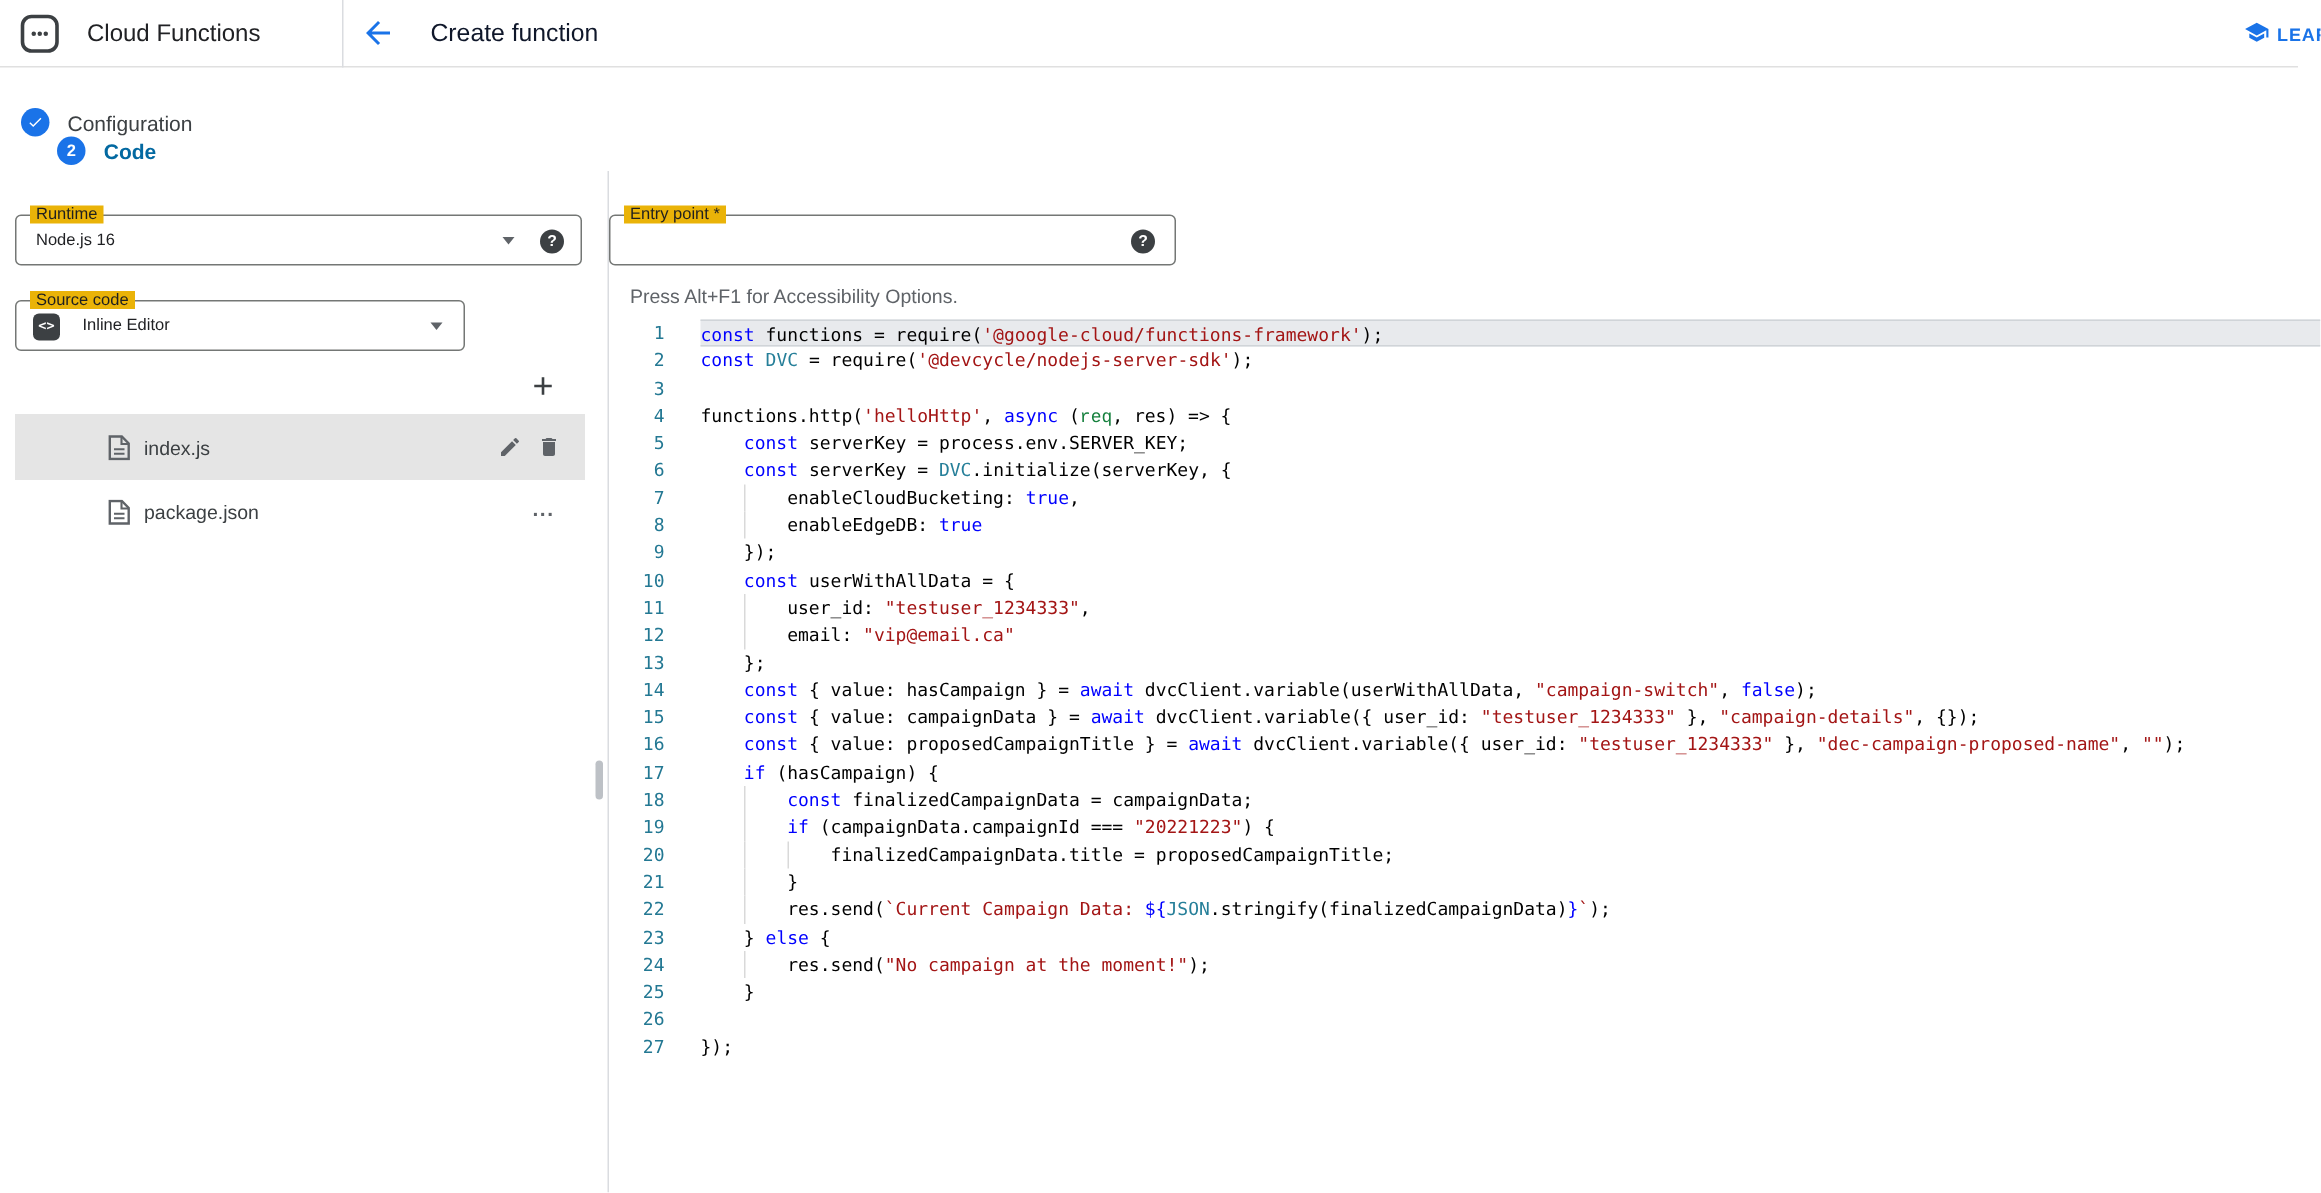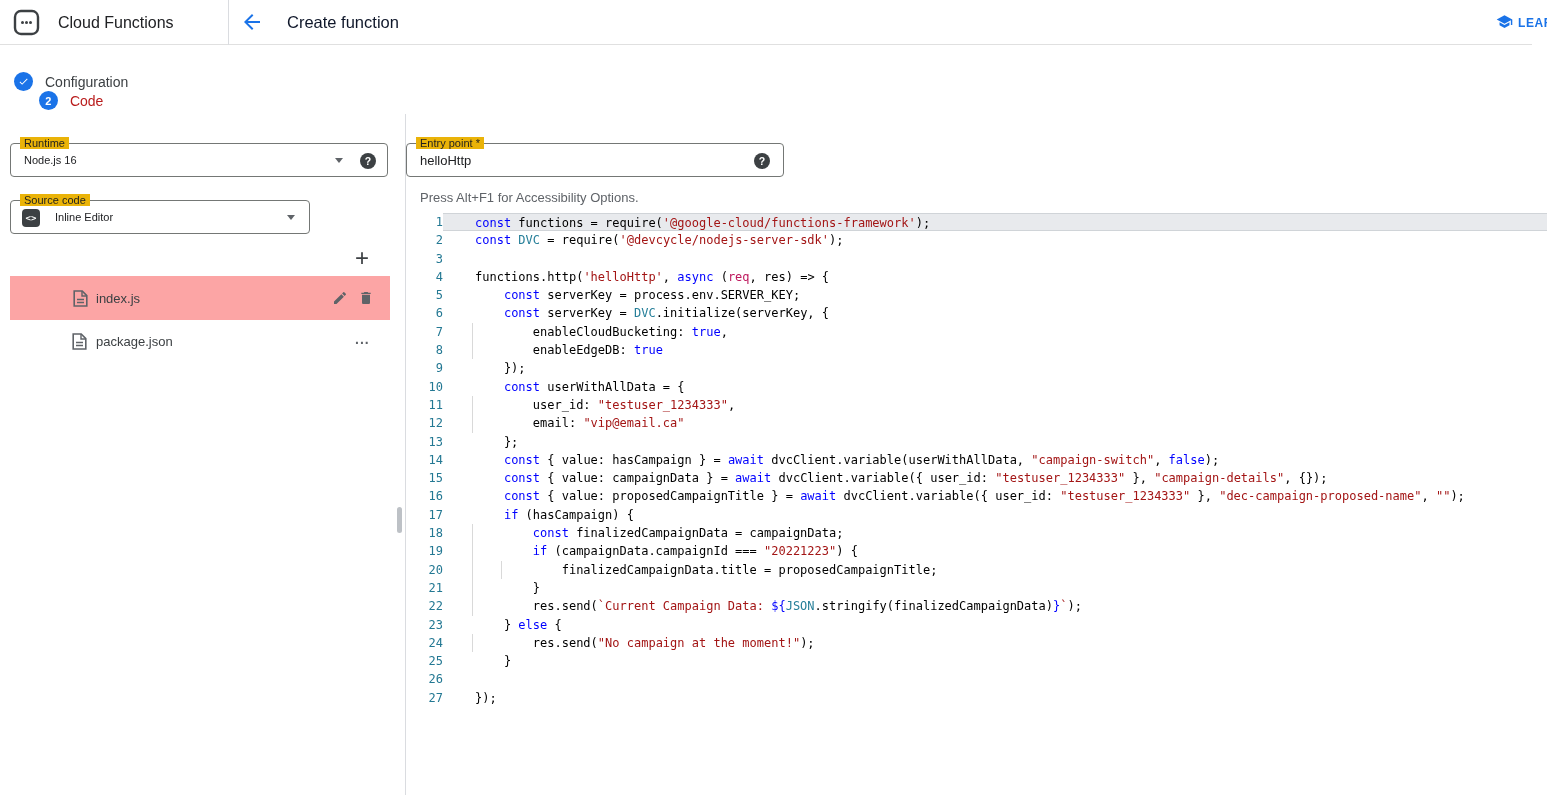--- a/index.html
+++ b/index.html
@@ -17,54 +17,54 @@
   .product { position:absolute; left:58px; top:0; line-height:45px; font-size:16px; color:#202124; cursor:pointer; }
   .hdiv { position:absolute; left:228px; top:0; width:1px; height:45px; background:#dadce0; }
   .back { position:absolute; left:240px; top:10px; width:24px; height:24px; cursor:pointer; }
   .ptitle { position:absolute; left:287px; top:0; line-height:45px; font-size:16.5px; color:#0f172a; }
   .learn { position:absolute; left:1496px; top:13px; display:flex; align-items:center; gap:5px; color:#1a73e8; font-size:12px; font-weight:700; letter-spacing:.6px; cursor:pointer; white-space:nowrap; }
   
   .stepper { position:absolute; left:14px; top:72px; display:flex; align-items:center; height:20px;flex-direction:column; }
   .step { display:flex; align-items:center; cursor:pointer; }
   .stepdone, .stepnum { width:19px; height:19px; border-radius:50%; background:#1a73e8; color:#fff; display:flex; align-items:center; justify-content:center; font-size:11px; font-weight:700; flex:none; }
   .steplabel { margin-left:12px; font-size:14px; color:#3c4043; }
-  .steplabel.bold { font-weight:400; color:#b91c1c; }
+  .steplabel.bold { font-weight:700; color:#0369a1; }
   .connector { width:15px; height:1px; background:#9aa0a6; margin:0 14px; }
   
   .field { position:absolute; height:34px; border:1px solid #747775; border-radius:4px; background:#fff; cursor:pointer; }
   .field-label { position:absolute; top:-7px; left:9px; background:#eab308; padding:0 4px; font-size:11px; color:#1f1f1f; white-space:nowrap; }
   .field-value { position:absolute; left:13px; top:0; right:60px; line-height:32px; font-size:11px; color:#202124; white-space:nowrap; overflow:hidden; }
   .field-value.with-icon { left:44px; }
   .entry-input { position:absolute; left:13px; top:1px; width:280px; height:30px; border:none; outline:none; font-size:13px; color:#202124; font-family:"Liberation Sans", sans-serif; background:transparent; }
   .dd-arrow { position:absolute; top:14px; width:0; height:0; border-left:4.5px solid transparent; border-right:4.5px solid transparent; border-top:5px solid #5f6368; }
   .help { width:16px; height:16px; border-radius:50%; background:#3c4043; color:#fff; font-size:10.5px; font-weight:700; display:flex; align-items:center; justify-content:center; position:absolute; top:9px; cursor:pointer; }
   .code-chip { position:absolute; left:11px; top:8px; width:18px; height:18px; border-radius:4px; background:#3c4043; color:#fff; font-size:9px; font-weight:700; display:flex; align-items:center; justify-content:center; font-family:"DejaVu Sans Mono", monospace; }
   
   .add-file { position:absolute; left:349px; top:245px; width:26px; height:26px; font-size:24px; font-weight:300; color:#3c4043; text-align:center; line-height:25px; cursor:pointer; }
   .file-row { position:absolute; left:10px; width:380px; display:flex; align-items:center; cursor:pointer; }
-  .file-row.selected { background:#fca5a5;text-align:center; }
+  .file-row.selected { background:#e5e5e5; }
   .file-icon { position:absolute; left:62px; top:50%; transform:translateY(-50%); width:16px; height:16px; }
   .file-name { position:absolute; left:86px; font-size:13px; color:#3c4043; }
   .row-action { position:absolute; top:50%; transform:translateY(-50%); width:16px; height:16px; cursor:pointer; }
   .more-dots { position:absolute; left:345px; top:45%; transform:translateY(-50%); font-size:14px; font-weight:700; letter-spacing:1px; color:#5f6368; cursor:pointer; }
   
   .vdivider { position:absolute; left:405px; top:114px; width:1px; height:681px; background:#dadce0; }
   .splitter { position:absolute; left:397px; top:507px; width:5px; height:26px; border-radius:4px; background:#bdc1c6; cursor:col-resize; }
   
   .a11y-hint { position:absolute; left:420px; top:190px; font-size:13px; color:#5f6368; }
   .editor { position:absolute; left:406px; top:213px; right:0; }
   .code-line { display:flex; height:18.3px; font-family:"DejaVu Sans Mono", monospace; font-size:12px; line-height:18.3px; white-space:pre; }
   .ln { width:37px; text-align:right; color:#237893; flex:none; user-select:none; }
-  .ct { position:relative; flex:1; color:#000;padding-left:32px; }
+  .ct { margin-left:24px; position:relative; flex:1; color:#000; }
   .code-line.active .ct { background:#e8eaed; border-top:1px solid #d0d4d8; border-bottom:1px solid #d0d4d8; }
   .guide { position:absolute; top:0; bottom:0; width:1px; background:#d9d9d9; }
   .tok-k { color:#0000ff; }
   .tok-s { color:#a31515; }
   .tok-t { color:#267f99; }
-  .tok-g { color:#be185d; }
+  .tok-g { color:#15803d;font-family:Liberation Mono, monospace; }
   .tok-d { color:#000000; }
 </style>
 </head>
 <body>
 
 <div class="header">
   <div class="logo">
     <svg width="27" height="27" viewBox="0 0 27 27">
       <rect x="2" y="2" width="23" height="23" rx="6" fill="none" stroke="#3c4043" stroke-width="2.4"></rect>
       <circle cx="9.5" cy="13.5" r="1.5" fill="#3c4043"></circle>
@@ -108,21 +108,20 @@
 
 <div class="field" style="left:10px; top:143px; width:378px;">
   <span class="field-label">Runtime</span>
   <span class="field-value">Node.js 16</span>
   <span class="dd-arrow" style="right:44px;"></span>
   <span class="help" style="right:11px;">?</span>
 </div>
 
 <div class="field" style="left:406px; top:143px; width:378px;">
   <span class="field-label">Entry point *</span>
-  <input class="entry-input" value="helloHttp" style="">
   <span class="help" style="right:13px;">?</span>
 </div>
 
 <div class="field" style="left:10px; top:200px; width:300px;">
   <span class="field-label">Source code</span>
   <span class="code-chip">&lt;&gt;</span>
   <span class="field-value with-icon">Inline Editor</span>
   <span class="dd-arrow" style="right:14px;"></span>
 </div>
 

